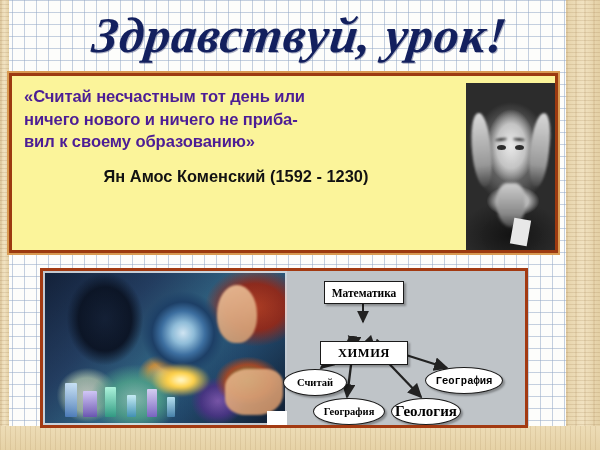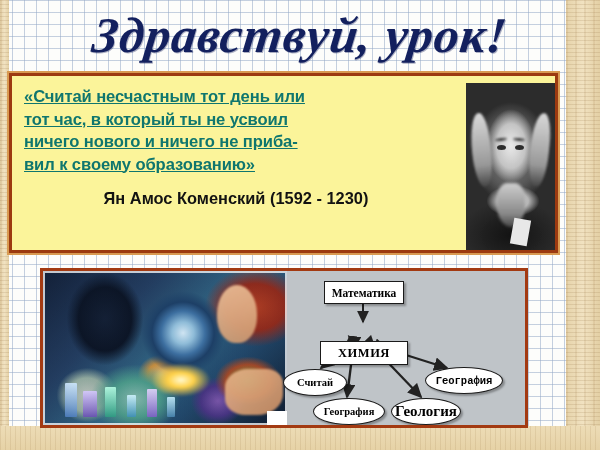--- a/index.html
+++ b/index.html
@@ -39,25 +39,24 @@
     outline:2px solid #d89a52;outline-offset:0px;
     background:#fbf49a;
     box-sizing:border-box;
     display:flex;
   }
   #quote-inner{
     flex:1;padding:10px 8px 4px 12px;box-sizing:border-box;
     display:flex;flex-direction:column;justify-content:flex-start;
   }
   .q-line{
-    font-weight:bold;color:#0f766e;
+    font-weight:bold;color:#4c1d95;
     font-size:16.6px;line-height:22.5px;
     letter-spacing:-.1px;
     white-space:nowrap;
-    text-decoration:underline;
   }
   .q-line.just{
     display:flex;justify-content:space-between;
   }
   .q-line.just > span{white-space:pre;}
   #quote-author{
     margin-top:13px;text-align:center;
     font-weight:bold;color:#121212;font-size:16.4px;
     padding-right:4px;
   }
@@ -206,23 +205,20 @@
   <div class="side-strip left"></div>
   <div class="side-strip right"></div>
   <div class="bottom-strip"></div>
 
   <div id="title">Здравствуй, урок!</div>
 
   <div id="quote-block">
     <div id="quote-inner">
       <div class="q-line just">
         <span>«Считай несчастным тот день или</span>
-      </div>
-      <div class="q-line just">
-        <span>тот час, в который ты не усвоил</span>
       </div>
       <div class="q-line just">
         <span>ничего нового и ничего не приба-</span>
       </div>
       <div class="q-line">
         <span>вил к своему образованию»</span>
       </div>
       <div id="quote-author">Ян Амос Коменский (1592 - 1230)</div>
     </div>
     <div id="portrait-frame">

